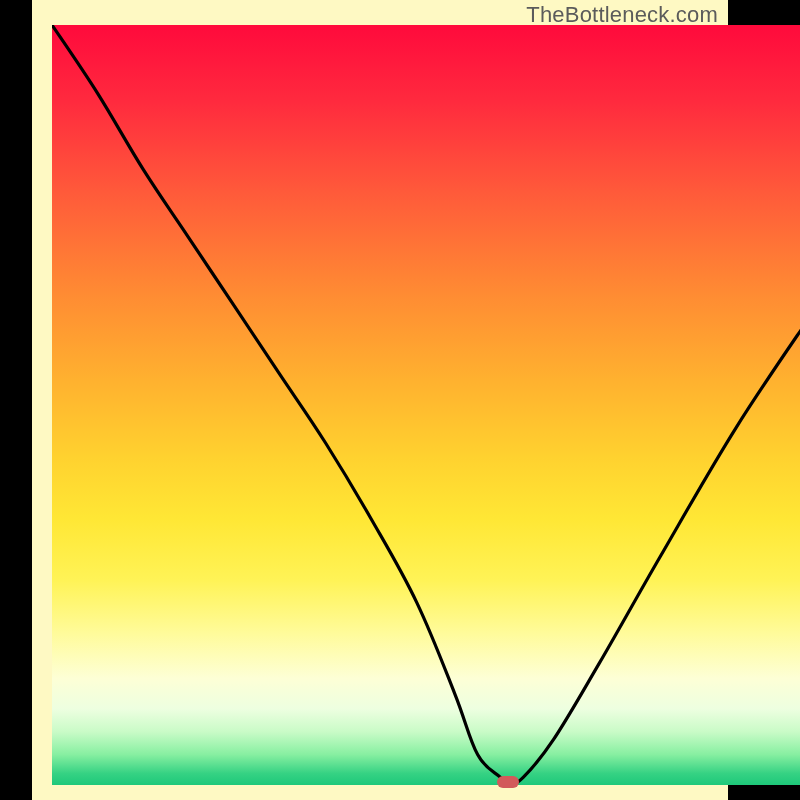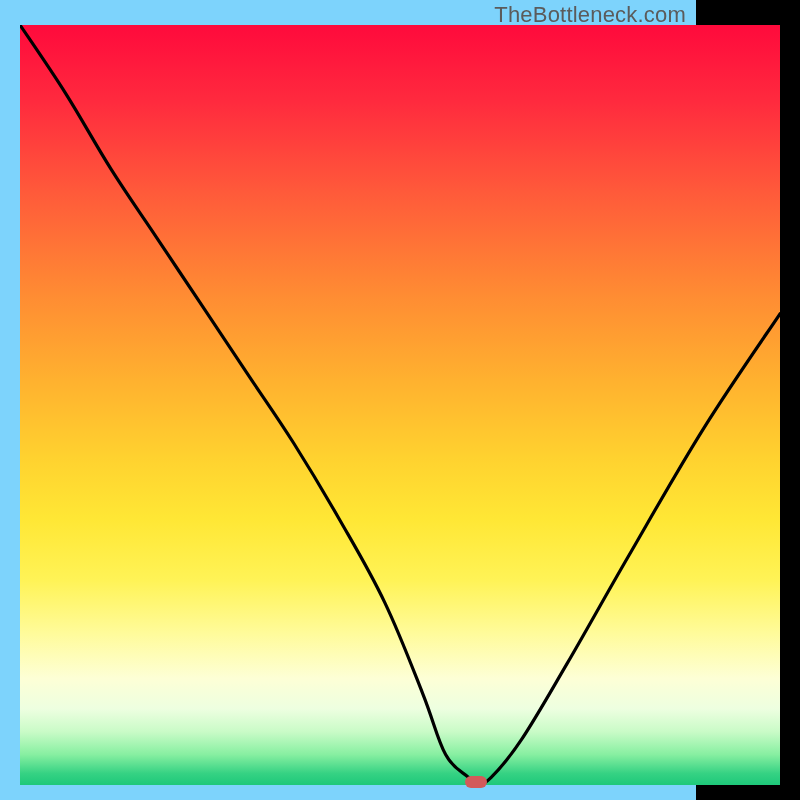--- a/index.html
+++ b/index.html
@@ -8,21 +8,22 @@
     width: 800px;
     height: 800px;
     background: #000;
     overflow: hidden;
     font-family: Arial, Helvetica, sans-serif;
   }
   .frame {
     position: relative;
     width: 696px;
     height: 800px;
-    background: #7dd3fc;
+    background: #fef9c3;
+    margin-left: 32px;
   }
   .watermark {
     position: absolute;
     top: 2px;
     right: 10px;
     color: #5b5b5b;
     font-size: 22px;
     font-weight: 500;
     letter-spacing: 0.2px;
     z-index: 5;

